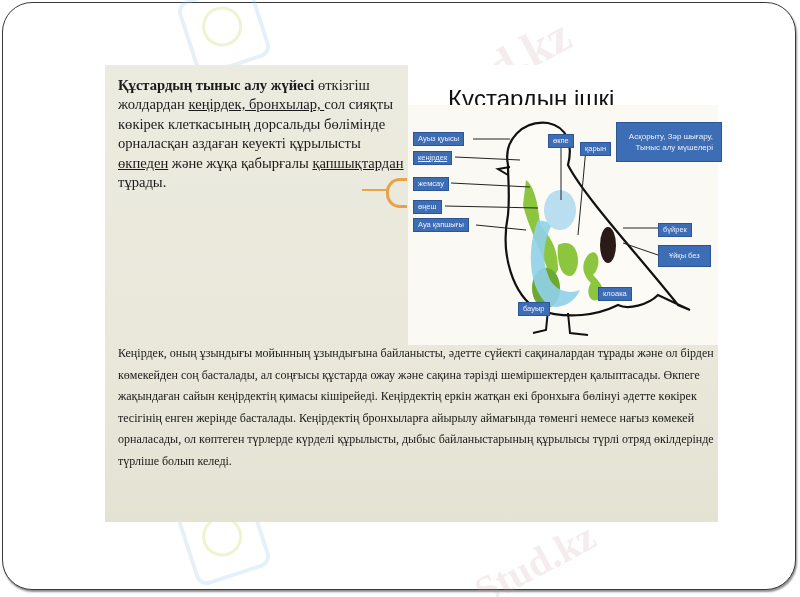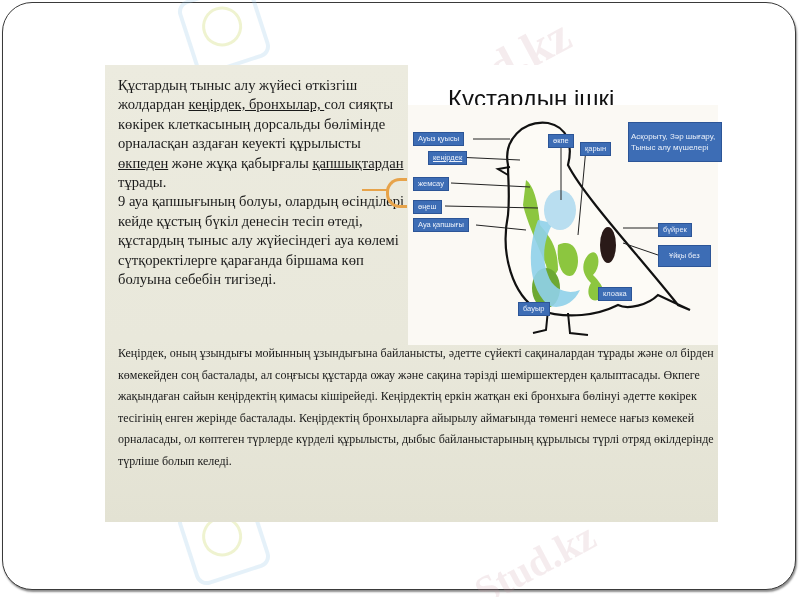--- a/index.html
+++ b/index.html
@@ -4,29 +4,29 @@
 <style>
   html, body { margin:0; padding:0; }
   body { width:800px; height:597px; background:#ffffff; position:relative; overflow:hidden;
          font-family:"Liberation Serif", serif; }
   .slide-frame { position:absolute; left:2px; top:2px; width:792px; height:586px;
          border:1.5px solid #3a3a3a; border-radius:30px; box-shadow:1px 2px 2px rgba(0,0,0,0.45);
          background:#ffffff; }
   .text-panel { position:absolute; left:105px; top:65px; width:613px; height:457px;
          background:linear-gradient(180deg,#ecebdf 0%,#e9e8db 60%,#e3e2d3 100%); }
   .top-text { position:absolute; left:118px; top:76px; width:290px; font-size:14.6px; line-height:19.4px; color:#1a1a1a; }
-  .top-text .bold { font-weight:normal; }
+  .top-text .bold { font-weight:bold; }
   .u { text-decoration:underline; }
   .bottom-text { position:absolute; left:118px; top:343px; width:600px; font-size:12px; line-height:21.6px; color:#1a1a1a; }
   .image-panel { position:absolute; left:408px; top:65px; width:310px; height:280px; background:#ffffff; }
   .image-title { position:absolute; left:40px; top:20px; font-family:"Liberation Sans", sans-serif; font-size:24px; color:#111; }
   .diagram { position:absolute; left:0; top:40px; width:310px; height:240px; background:#fbf9f4; }
   .label { position:absolute; background:#3d6db5; color:#eaf0fa; font-family:"Liberation Sans", sans-serif;
            font-size:7.5px; line-height:12px; padding:0 4px; border:1px solid #2c5597; white-space:nowrap; }
-  .label.big { font-size:8px; line-height:11px; text-align:left; padding:8px 2px; white-space:normal;margin-left:12px; }
+  .label.big { font-size:8px; line-height:11px; text-align:right; padding:8px 8px; white-space:normal; }
   .connector { position:absolute; left:362px; top:189px; width:26px; height:2px; background:#e7a34a; }
   .bracket { position:absolute; left:386px; top:178px; width:18px; height:24px; border:3px solid #e7a34a;
              border-right:none; border-radius:14px 0 0 14px; }
   .wm { position:absolute; font-family:"Liberation Serif", serif; font-weight:bold; color:rgba(200,150,160,0.18);
         white-space:nowrap; transform:rotate(-28deg); }
   .logo { position:absolute; width:70px; height:70px; border:4px solid rgba(150,200,230,0.25); border-radius:12px;
           transform:rotate(-18deg); }
   .logo::after { content:""; position:absolute; left:14px; top:12px; width:34px; height:34px; border-radius:50%;
           border:3px solid rgba(210,220,120,0.35); }
 </style>
@@ -37,21 +37,20 @@
 
 <div class="logo" style="left:185px;top:-10px;"></div>
 <div class="logo" style="left:185px;top:500px;"></div>
 <div class="wm" style="left:420px;top:40px;font-size:48px;">Stud.kz</div>
 <div class="wm" style="left:470px;top:540px;font-size:40px;">Stud.kz</div>
 
 <div class="text-panel"></div>
 
 <div class="top-text">
   <span class="bold">Құстардың тыныс алу жүйесі</span><span> өткізгіш жолдардан </span><span class="u">кеңірдек, бронхылар, </span><span>сол сияқты көкірек клеткасының дорсальды бөлімінде орналасқан аздаған кеуекті құрылысты </span><span class="u">өкпеден</span><span> және жұқа қабырғалы </span><span class="u">қапшықтардан</span><span> тұрады.</span><br>
-  <span>9 ауа қапшығының болуы, олардың өсінділері кейде құстың бүкіл денесін тесіп өтеді, құстардың тыныс алу жүйесіндегі ауа көлемі сүтқоректілерге қарағанда біршама көп болуына себебін тигізеді.</span>
 </div>
 
 <div class="bottom-text">Кеңірдек, оның ұзындығы мойынның ұзындығына байланысты, әдетте сүйекті сақиналардан тұрады және ол бірден көмекейден соң басталады, ал соңғысы құстарда ожау және сақина тәрізді шеміршектерден қалыптасады. Өкпеге жақындаған сайын кеңірдектің қимасы кішірейеді. Кеңірдектің еркін жатқан екі бронхыға бөлінуі әдетте көкірек тесігінің енген жерінде басталады. Кеңірдектің бронхыларға айырылу аймағында төменгі немесе нағыз көмекей орналасады, ол көптеген түрлерде күрделі құрылысты, дыбыс байланыстарының құрылысы түрлі отряд өкілдерінде түрліше болып келеді.</div>
 
 <div class="connector"></div>
 <div class="bracket"></div>
 
 <div class="image-panel">
   <div class="image-title">Құстардың ішкі құрылысы</div>
   <div class="diagram">
@@ -79,21 +78,21 @@
         <line x1="43" y1="78" x2="122" y2="82"></line>
         <line x1="37" y1="101" x2="130" y2="103"></line>
         <line x1="68" y1="120" x2="118" y2="125"></line>
         <line x1="153" y1="43" x2="153" y2="95"></line>
         <line x1="178" y1="43" x2="170" y2="130"></line>
         <line x1="215" y1="123" x2="250" y2="123"></line>
         <line x1="215" y1="138" x2="250" y2="150"></line>
       </g>
     </svg>
     <div class="label" style="left:5px;top:27px;">Ауыз қуысы</div>
-    <div class="label" style="left:20px;top:46px;text-decoration:underline;">кеңірдек</div>
+    <div class="label" style="left:5px;top:46px;text-decoration:underline;">кеңірдек</div>
     <div class="label" style="left:5px;top:72px;">жемсау</div>
     <div class="label" style="left:5px;top:95px;">өңеш</div>
     <div class="label" style="left:5px;top:113px;">Ауа қапшығы</div>
     <div class="label" style="left:140px;top:29px;">өкпе</div>
     <div class="label" style="left:172px;top:29px;margin-top:8px;">қарын</div>
     <div class="label big" style="left:208px;top:17px;width:88px;">Асқорыту, Зәр шығару, Тыныс алу мүшелері</div>
     <div class="label" style="left:250px;top:118px;">бүйрек</div>
     <div class="label" style="left:250px;top:140px;padding:4px 10px;">Ұйқы без</div>
     <div class="label" style="left:190px;top:182px;">клоака</div>
     <div class="label" style="left:110px;top:197px;">бауыр</div>

